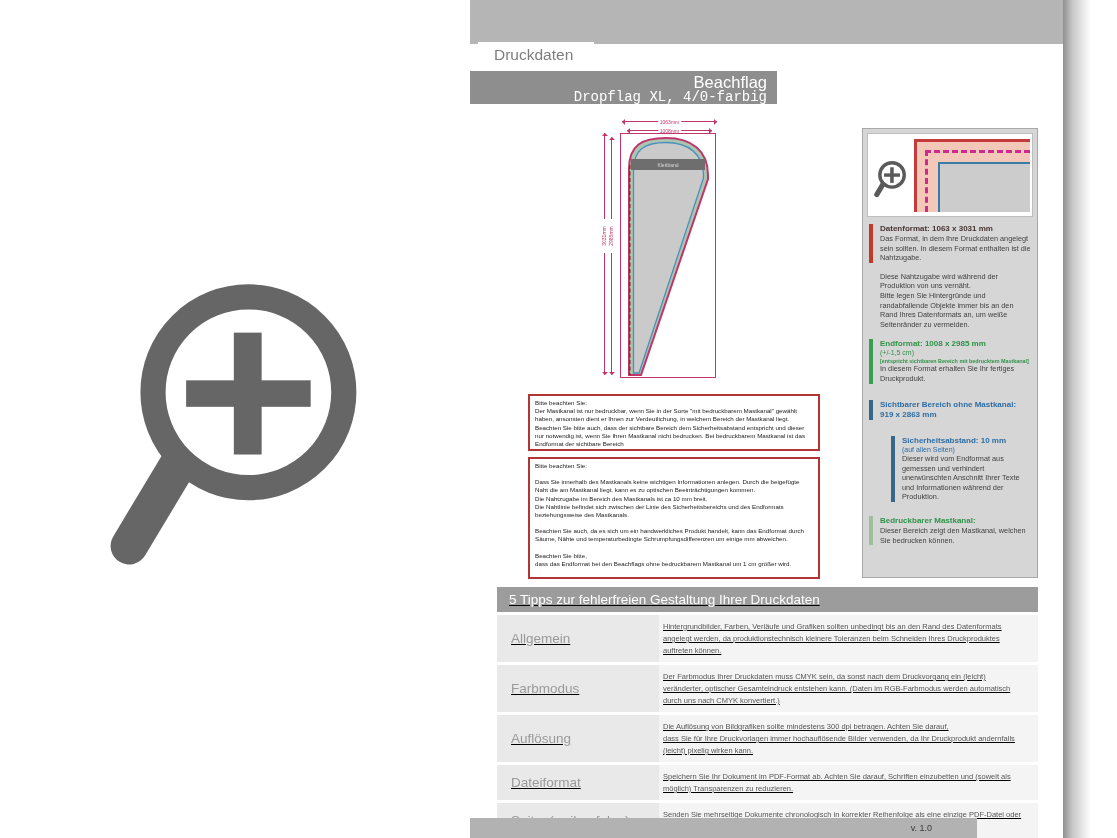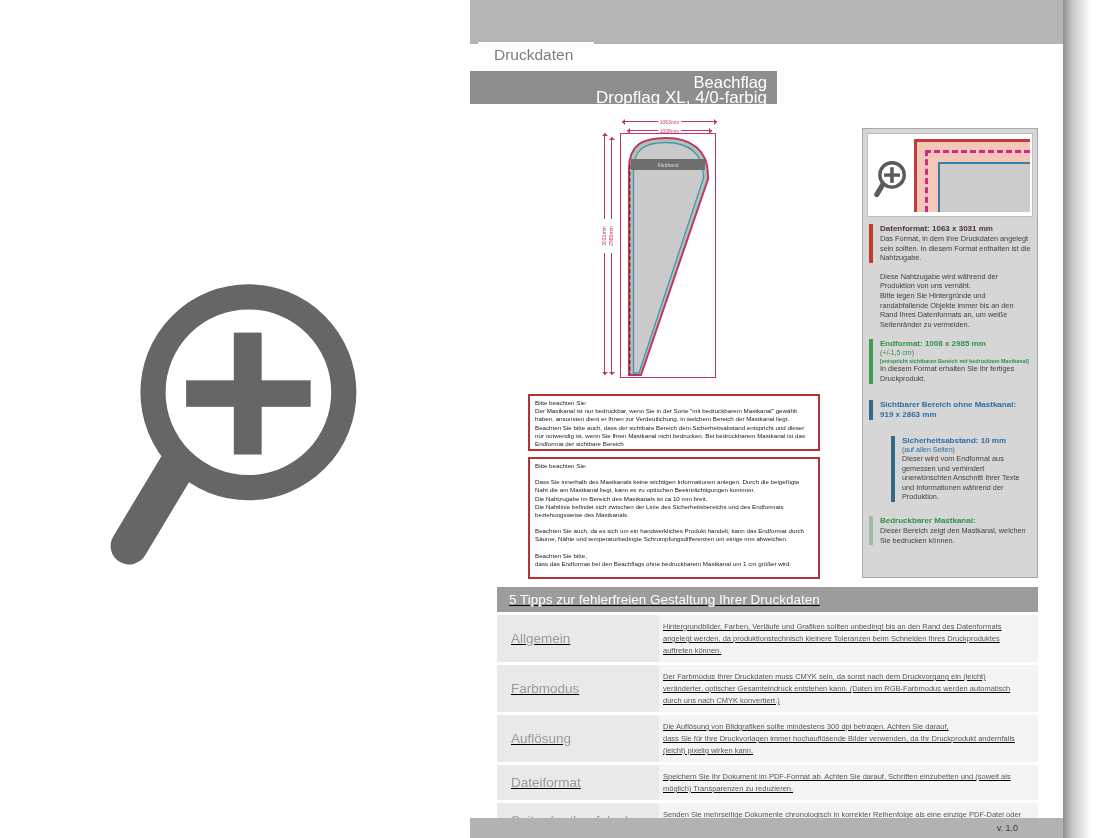--- a/index.html
+++ b/index.html
@@ -10,21 +10,21 @@
   .big-mag{position:absolute;left:100px;top:282px;width:265px;height:300px;}
 
   
   .page{position:absolute;left:470px;top:0;width:593px;height:838px;background:#fff;}
   .topband{position:absolute;left:0;top:0;width:593px;height:44px;background:#b5b5b5;}
   .tab{position:absolute;left:8px;top:42px;width:116px;height:26px;background:#fff;color:#7d7d7d;
        font-size:15.5px;line-height:26px;padding-left:16px;box-sizing:border-box;}
   .banner{position:absolute;left:0;top:71px;width:307px;height:33px;background:#8e8e8e;color:#fff;
           text-align:right;padding:2px 10px 0 0;box-sizing:border-box;}
   .banner .t1{font-size:16.5px;line-height:18px;}
-  .banner .t2{font-size:17px;line-height:13px;}
+  .banner .t2{font-size:14px;line-height:13px;font-family:Liberation Mono, monospace;}
 
   
   .diagram{position:absolute;left:130px;top:115px;width:140px;height:270px;}
   .outer-rect{position:absolute;left:20px;top:18px;width:96px;height:245px;border:1.5px solid #c2356b;box-sizing:border-box;}
   .dimh{position:absolute;height:0;border-top:1px solid #c2356b;}
   .dimh::before{content:"";position:absolute;left:0;top:-3.5px;width:0;height:0;border:3px solid transparent;border-right-color:#c2356b;border-left:0;}
   .dimh::after{content:"";position:absolute;right:0;top:-3.5px;width:0;height:0;border:3px solid transparent;border-left-color:#c2356b;border-right:0;}
   .dimh .lbl{position:absolute;left:50%;top:0;transform:translate(-50%,-55%);background:#fff;color:#c2356b;
              font-size:5px;line-height:6px;padding:0 2px;white-space:nowrap;}
   .dimv{position:absolute;width:0;border-left:1px solid #c2356b;}
@@ -67,21 +67,21 @@
   
   .tips{position:absolute;left:27px;top:587px;width:541px;text-decoration:underline;}
   .tips-title{height:25px;background:#9c9c9c;color:#fff;font-size:13.5px;line-height:25px;padding-left:12px;}
   .tip-row{display:flex;margin-top:3px;}
   .tip-label{width:162px;background:#e9e9e9;color:#9a9a9a;font-size:13.5px;display:flex;align-items:center;
              padding-left:14px;box-sizing:border-box;flex-shrink:0;}
   .tip-text{flex:1;background:#f4f4f4;color:#555;font-size:7.5px;line-height:12px;
             padding:6px 12px 5px 4px;box-sizing:border-box;white-space:pre-line;}
   .r1,.r2,.r3{min-height:41px;} .r4{min-height:31px;} .r5{min-height:33px;}
 
-  .footerband{position:absolute;left:0;top:818px;width:593px;height:20px;background:#b2b2b2;
+  .footerband{position:absolute;left:0;top:818px;width:507px;height:20px;background:#b2b2b2;
               color:#3a3a3a;font-size:9px;line-height:20px;text-align:right;padding-right:45px;box-sizing:border-box;}
   .edge-grad{position:absolute;left:1063px;top:0;width:28px;height:838px;
              background:linear-gradient(90deg,#909090 0%,#c9c9c9 35%,#ffffff 100%);}
 </style>
 </head>
 <body>
 
 <div class="canvas">
 
   <svg class="big-mag" viewBox="0 0 100 112" aria-hidden="true">

